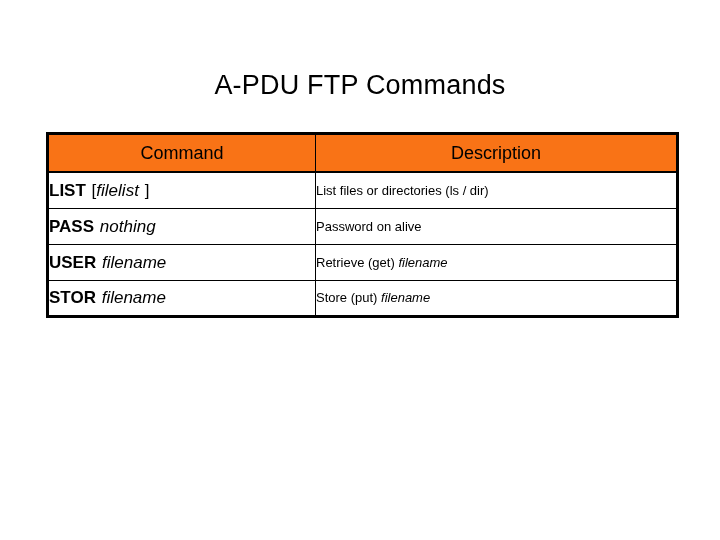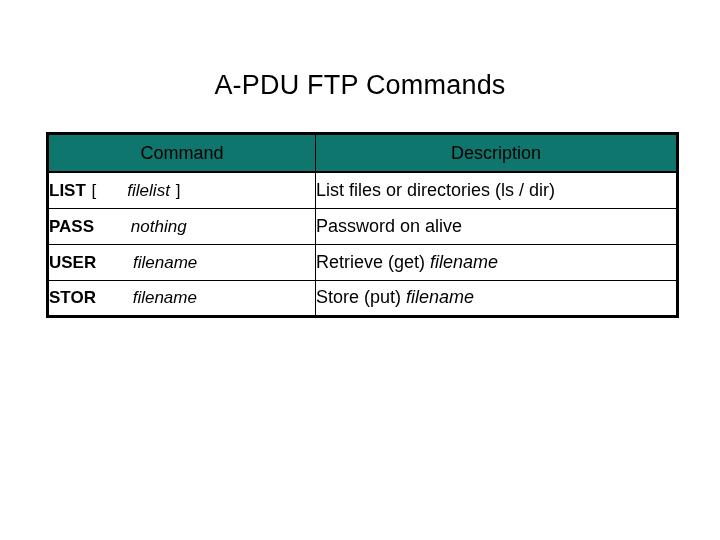--- a/index.html
+++ b/index.html
@@ -55,53 +55,52 @@
   table.cmd-table col.col-desc { width: 362px; }
 
   table.cmd-table th,
   table.cmd-table td {
     border: 1px solid #000000;
     padding: 0;
     vertical-align: middle;
   }
 
   table.cmd-table thead th {
-    background: #0f766e;
+    background: #f97316;
     height: 36px;
     text-align: center;
     font-weight: normal;
     font-size: 18px;
     line-height: 22px;
     border-bottom: 2px solid #000000;
   }
 
   table.cmd-table tbody tr { height: 36px; }
 
   td.cell-cmd {
     text-align: left;
     font-size: 17px;
     line-height: 21px;
     padding: 0 4px 0 6px;
     white-space: nowrap;
   }
 
   td.cell-desc {
     text-align: left;
-    font-size: 18px;
+    font-size: 13px;
     line-height: 17px;
     padding: 0 4px 0 6px;
     white-space: nowrap;
   }
 
   .cmd-name {
     font-weight: bold;
   }
   .cmd-arg {
     font-style: italic;
-    margin-left: 31px;
   }
   .cmd-bracket {
     font-style: normal;
   }
   .desc-em {
     font-style: italic;
   }
   .sp { display: inline-block; width: 0.34em; }
 </style>
 </head>

